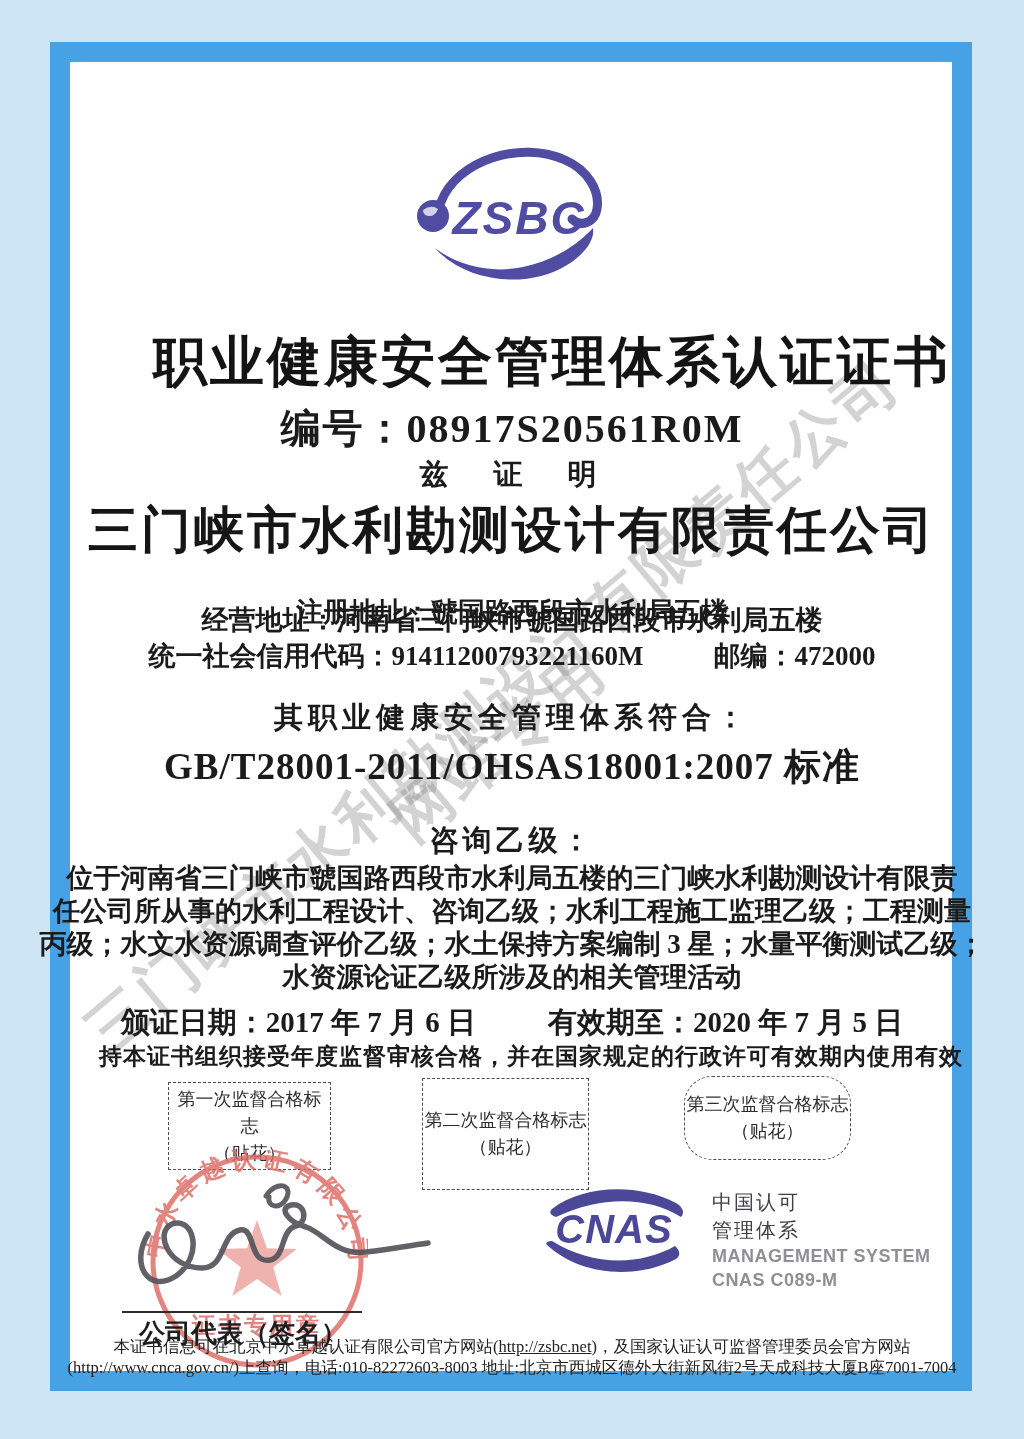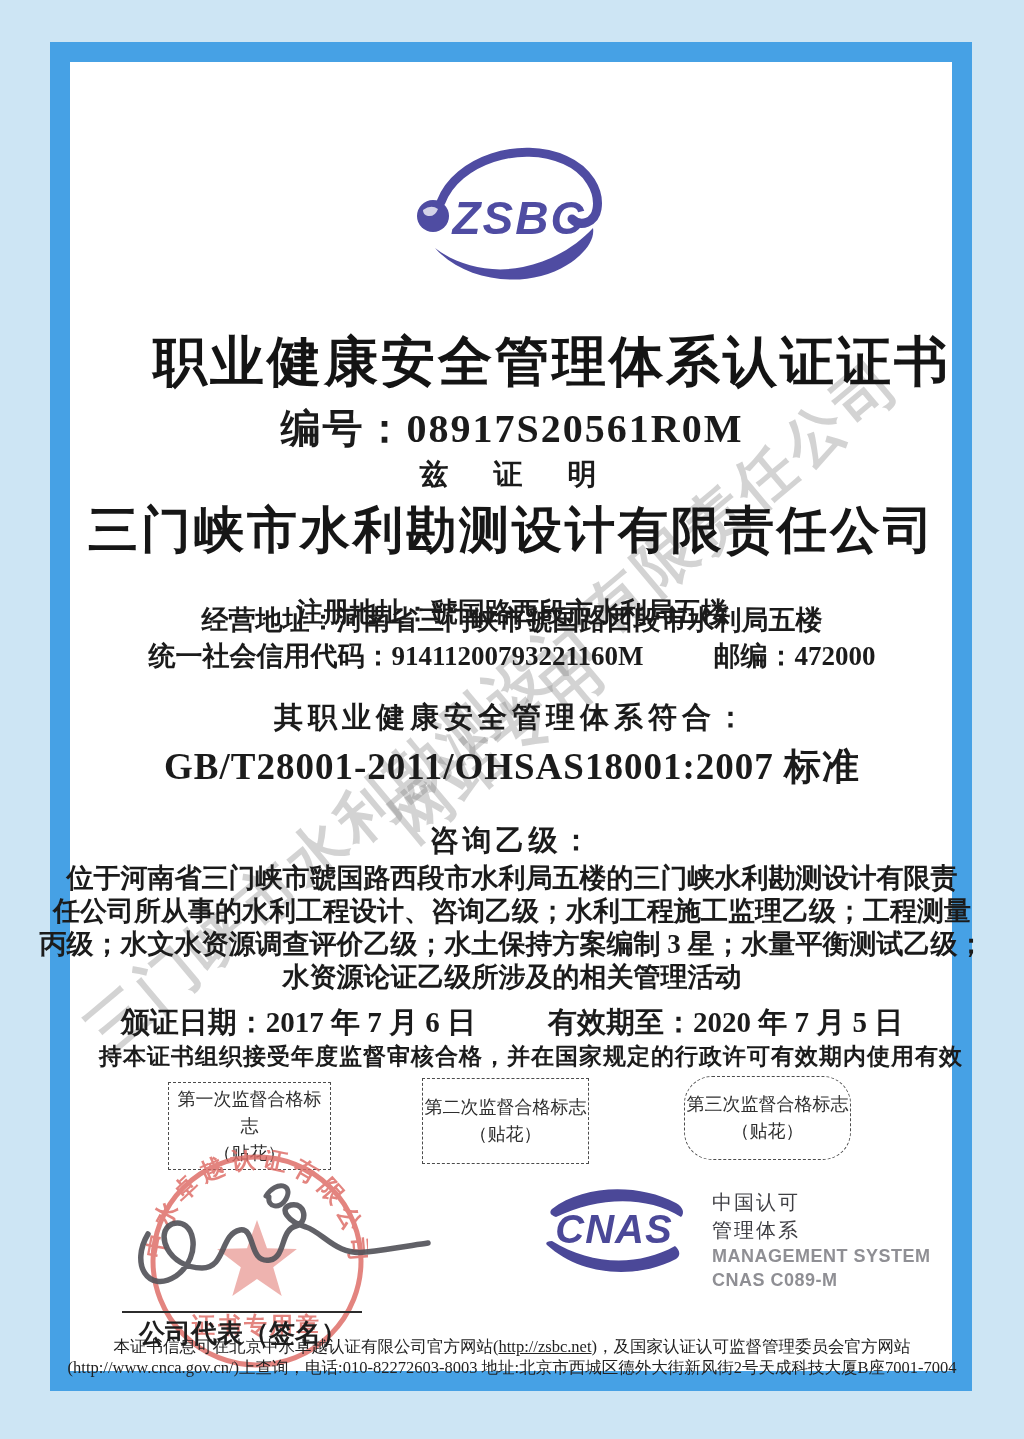--- a/index.html
+++ b/index.html
@@ -37,21 +37,21 @@
   .sl0{top:862px;} .sl1{top:895px;} .sl2{top:928px;} .sl3{top:961px;}
   .datesrow{top:1003px;font-size:29px;font-weight:700;display:flex;justify-content:center;gap:72px;}
   .note{top:1041px;font-size:23px;font-weight:700;letter-spacing:1px;margin-left:19px;}
   
   .subox{
     position:absolute;border:1px dashed #4c4c4c;box-sizing:border-box;z-index:2;
     display:flex;flex-direction:column;align-items:center;justify-content:center;
     font-size:18px;line-height:27px;color:#2e2e2e;text-align:center;
   }
   .subox1{left:168px;top:1082px;width:163px;height:88px;}
-  .subox2{left:422px;top:1078px;width:167px;height:86px;}
+  .subox2{left:422px;top:1078px;width:167px;height:112px;}
   .subox3{left:684px;top:1076px;width:167px;height:84px;border-radius:28px;}
   
   .stampwrap{position:absolute;left:146px;top:1150px;width:222px;height:222px;z-index:2;opacity:.82;}
   .sigwrap{position:absolute;left:126px;top:1172px;width:312px;height:142px;z-index:3;}
   .sigline{position:absolute;left:122px;top:1311px;width:240px;border-top:2px solid #2c2c2c;z-index:4;}
   .sigcaption{position:absolute;left:112px;top:1316px;width:262px;text-align:center;z-index:4;
     font-size:26px;font-weight:700;font-family:"Liberation Sans","DejaVu Sans",sans-serif;color:#1d1d1d;}
   
   .cnaslogo{position:absolute;left:538px;top:1183px;width:152px;height:96px;z-index:2;}
   .cnastext{position:absolute;left:712px;top:1188px;z-index:2;}

